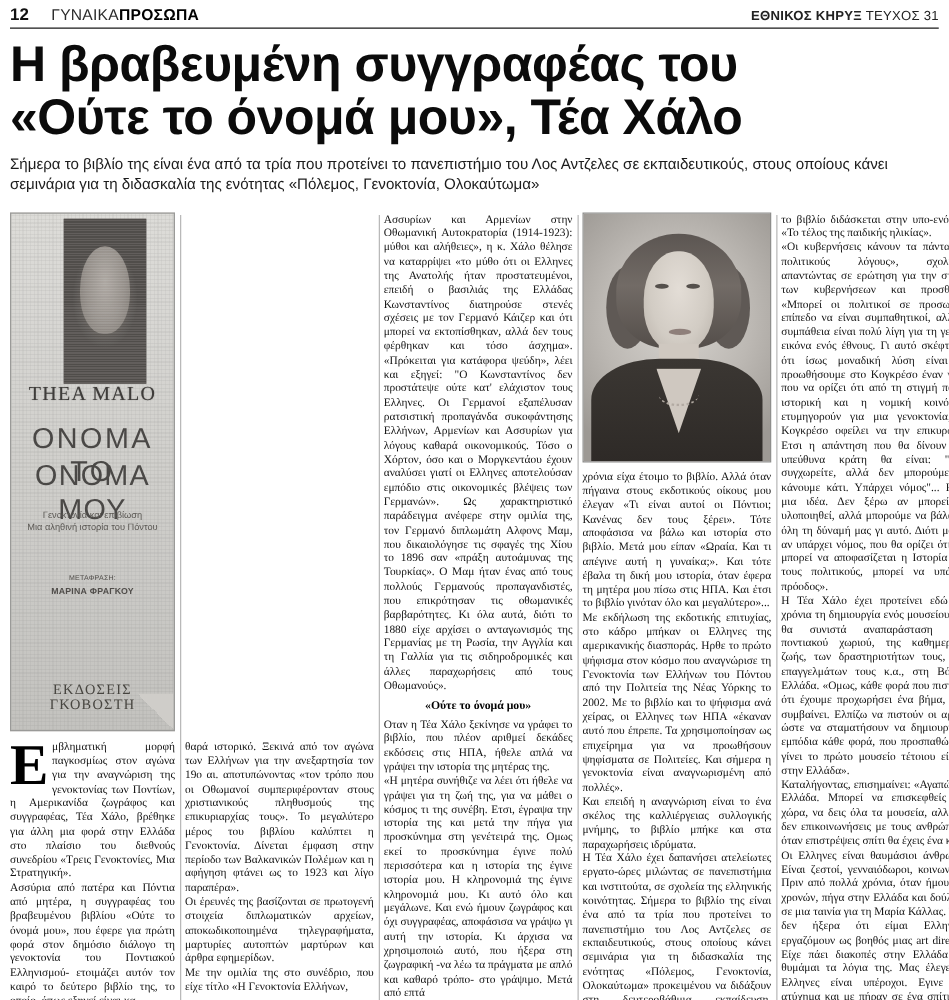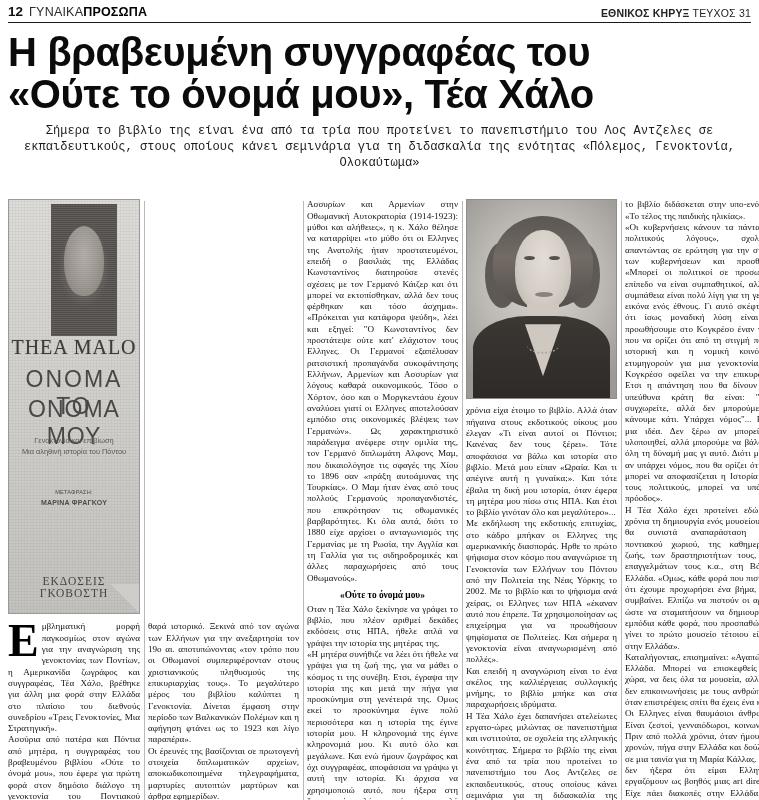--- a/index.html
+++ b/index.html
@@ -12,48 +12,47 @@
   }
   .page{width:759px;height:800px;position:relative;box-sizing:border-box;padding:0 8px;}
 
   
   .masthead{
     display:flex;align-items:flex-end;justify-content:space-between;
     padding:4px 0 3px 0;
     border-bottom:1.5px solid #1a1a1a;
     font-family:"Liberation Sans", sans-serif;
   }
-  .mh-left{display:flex;align-items:baseline;gap:6px;}
+  .mh-left{display:flex;align-items:baseline;gap:18px;}
   .mh-pageno{font-size:13.5px;font-weight:bold;letter-spacing:0;}
   .mh-sect{font-size:12.5px;letter-spacing:.2px;}
   .mh-sect .light{font-weight:400;color:#2b2b2b;}
   .mh-sect .bold{font-weight:bold;color:#000;margin-top:44px;}
   .mh-right{font-size:10.5px;letter-spacing:.2px;color:#222;}
   .mh-right .bold{font-weight:bold;}
 
   
   .headline{
     font-family:"Liberation Sans", sans-serif;
     font-weight:bold;
     font-size:40px;
     line-height:1.04;
     letter-spacing:-0.4px;
     margin:9px 0 0 0;
     color:#0b0b0b;
   }
   .headline .l2{display:block;}
 
   .deck{
-    font-family:Liberation Mono, monospace;
+    font-family:Liberation Sans, sans-serif;
     font-size:12.1px;
     line-height:1.30;
     color:#1c1c1c;
-    margin:9px 0 22px 0;
+    margin:9px 0 8px 0;
     padding-bottom:6px;
-    text-align:center;
   }
 
   
   .content{
     display:grid;
     grid-template-columns:132px 151px 151px 151px 151px;
     column-gap:8px;
     position:relative;
   }
   .col{position:relative;}
@@ -89,21 +88,21 @@
     background-image:repeating-linear-gradient(0deg, rgba(255,255,255,.10) 0 1px, transparent 1px 2px);
   }
   .bc-face{
     position:absolute;left:13px;top:22px;width:40px;height:70px;border-radius:50% 50% 46% 46%;
     background:radial-gradient(ellipse at 50% 40%, #b4aea8 0%, #9b958f 55%, #7e7872 100%);
     opacity:.92;
   }
   .bc-title{
     position:absolute;left:0;right:0;top:136px;text-align:center;
     font-family:"Liberation Serif", serif;
-    font-size:20px;letter-spacing:1px;color:#3e3c3a;
+    font-size:16px;letter-spacing:1px;color:#3e3c3a;
     text-shadow:0 0 1px rgba(0,0,0,.35);
   }
   .bc-grk1,.bc-grk2{
     position:absolute;left:0;right:0;text-align:center;
     font-family:"Liberation Sans", sans-serif;
     font-size:23px;letter-spacing:2px;color:#4a4846;font-weight:400;
   }
   .bc-grk1{top:166px;}
   .bc-grk2{top:196px;letter-spacing:1px;}
   .bc-sub{

